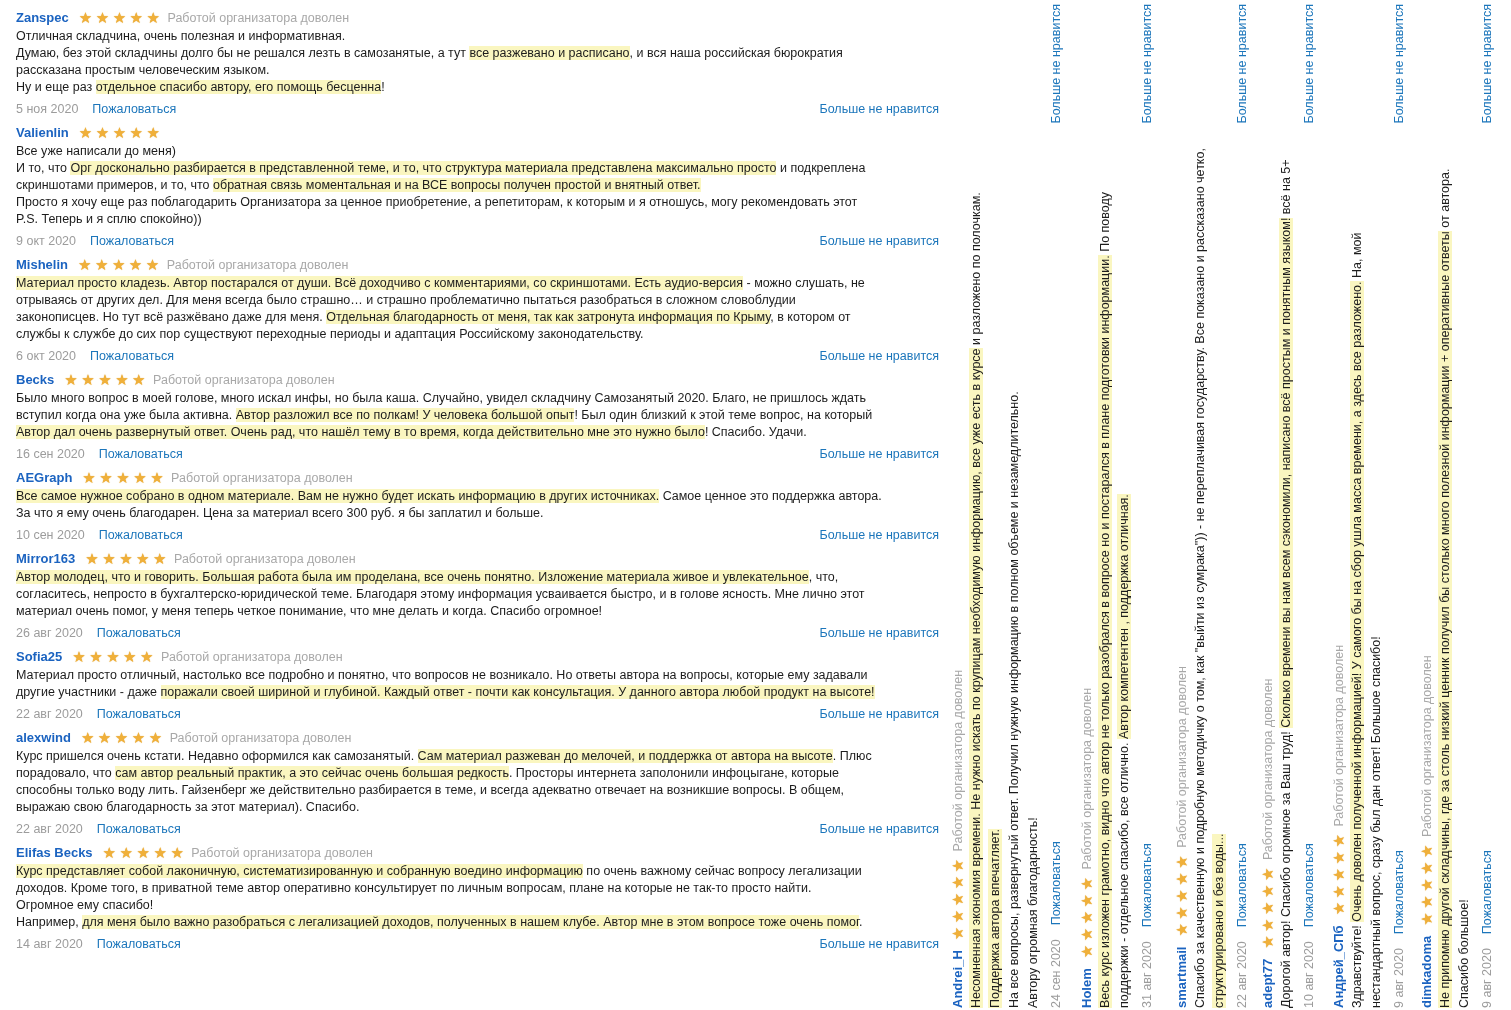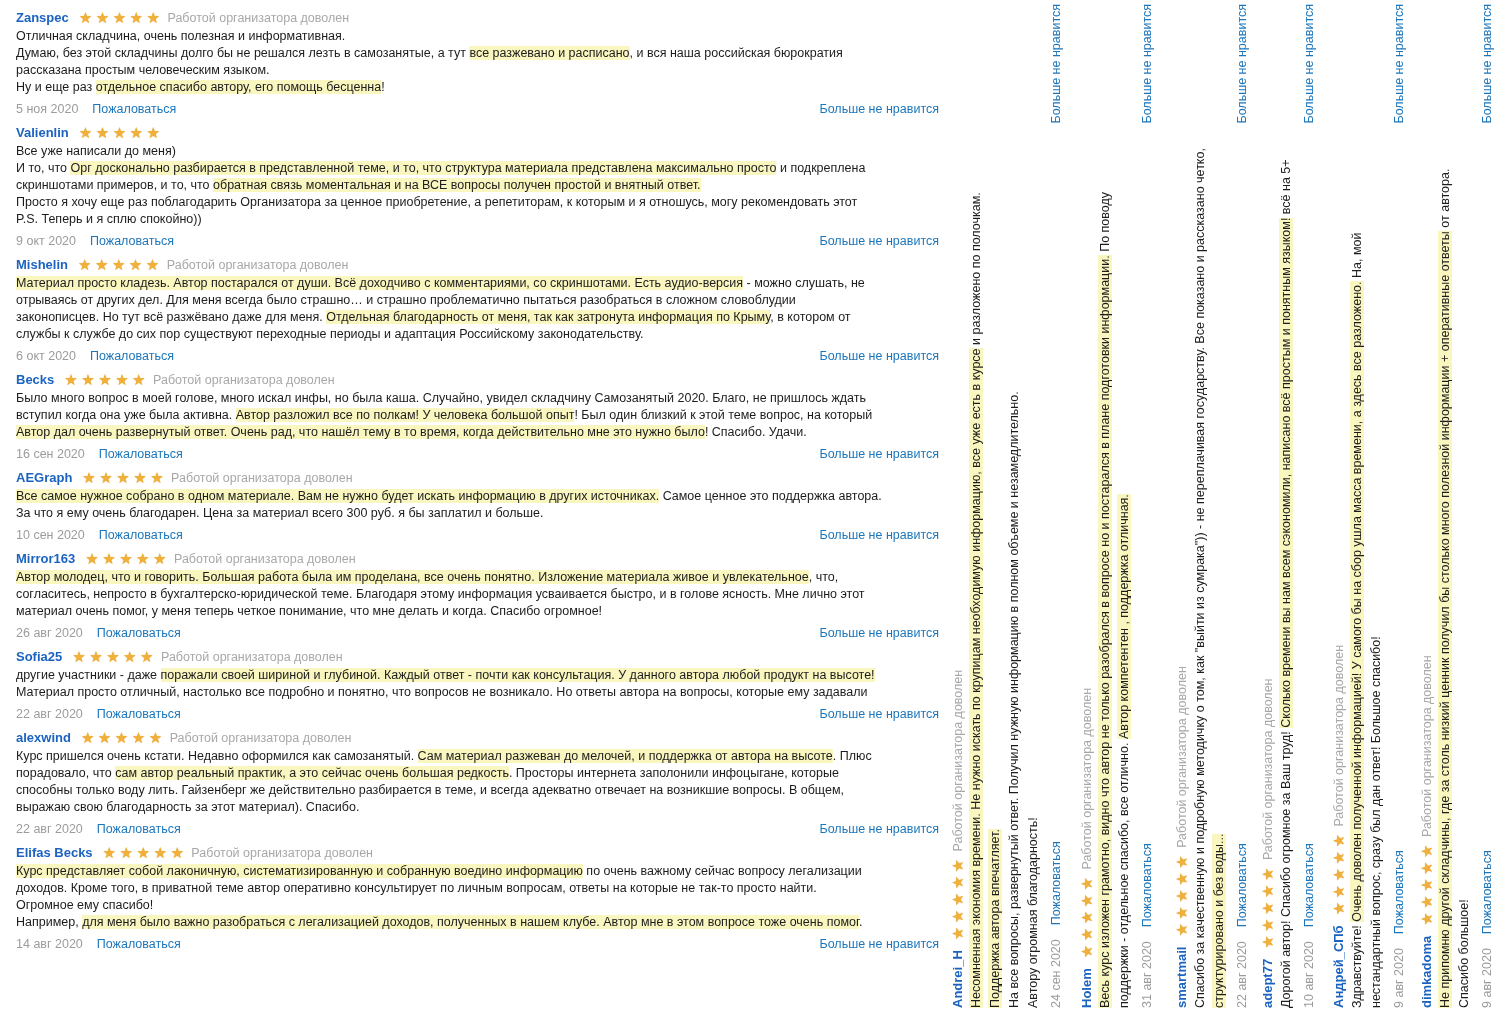--- a/index.html
+++ b/index.html
@@ -124,22 +124,22 @@
       </div>
     <div class="rf">
       <span class="date">26 авг 2020</span><a class="report">Пожаловаться</a><a class="unlike">Больше не нравится</a>
     </div>
   </div>
     <div class="review">
     <div class="rh">
       <a class="username">Sofia25</a><span class="stars">★★★★★</span><span class="status">Работой организатора доволен</span>
     </div>
     <div class="body">
+        <div class="line"><span>Материал просто отличный, настолько все подробно и понятно, что вопросов не возникало. Но ответы автора на вопросы, которые ему задавали</span></div>
         <div class="line"><span>другие участники - даже </span><span class="hl">поражали своей шириной и глубиной. Каждый ответ - почти как консультация. У данного автора любой продукт на высоте!</span></div>
-        <div class="line"><span>Материал просто отличный, настолько все подробно и понятно, что вопросов не возникало. Но ответы автора на вопросы, которые ему задавали</span></div>
       </div>
     <div class="rf">
       <span class="date">22 авг 2020</span><a class="report">Пожаловаться</a><a class="unlike">Больше не нравится</a>
     </div>
   </div>
     <div class="review">
     <div class="rh">
       <a class="username">alexwind</a><span class="stars">★★★★★</span><span class="status">Работой организатора доволен</span>
     </div>
     <div class="body">
@@ -151,21 +151,21 @@
     <div class="rf">
       <span class="date">22 авг 2020</span><a class="report">Пожаловаться</a><a class="unlike">Больше не нравится</a>
     </div>
   </div>
     <div class="review">
     <div class="rh">
       <a class="username">Elifas Becks</a><span class="stars">★★★★★</span><span class="status">Работой организатора доволен</span>
     </div>
     <div class="body">
         <div class="line"><span class="hl">Курс представляет собой лаконичную, систематизированную и собранную воедино информацию</span><span> по очень важному сейчас вопросу легализации</span></div>
-        <div class="line"><span>доходов. Кроме того, в приватной теме автор оперативно консультирует по личным вопросам, ответы на которые не так-то просто найти.</span></div>
+        <div class="line"><span>доходов. Кроме того, в приватной теме автор оперативно консультирует по личным вопросам, плане на которые не так-то просто найти.</span></div>
         <div class="line"><span>Огромное ему спасибо!</span></div>
         <div class="line"><span>Например, </span><span class="hl">для меня было важно разобраться с легализацией доходов, полученных в нашем клубе. Автор мне в этом вопросе тоже очень помог</span><span>.</span></div>
       </div>
     <div class="rf">
       <span class="date">14 авг 2020</span><a class="report">Пожаловаться</a><a class="unlike">Больше не нравится</a>
     </div>
   </div>
   </div>
 <div id="right-pane">
     <div class="vcol" style="left: 948px; width: 117px;">

